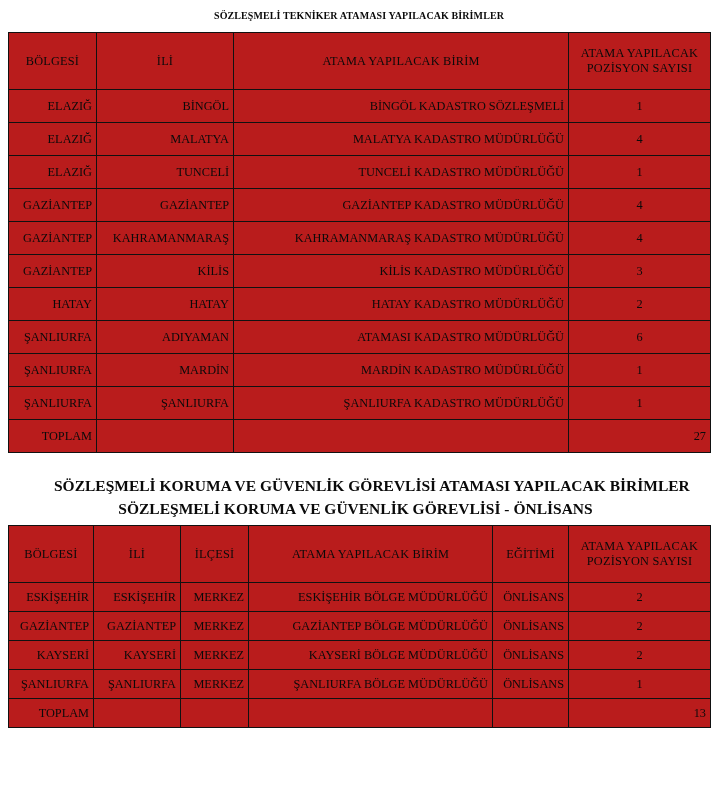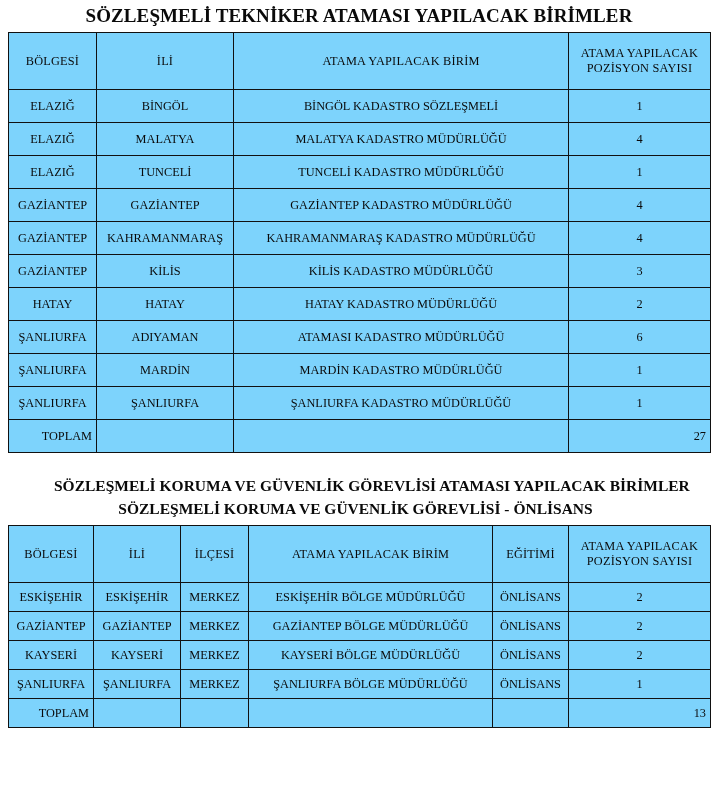--- a/index.html
+++ b/index.html
@@ -16,21 +16,21 @@
   }
   .page {
     position: relative;
     width: 718px;
     height: 786px;
     padding: 0;
   }
 
   
   .title-main {
-    font-size: 19px;
+    font-size: 10px;
     font-weight: bold;
     text-align: center;
     letter-spacing: 0.1px;
     margin: 6px 0 0 0;
     padding: 0 12px;
     line-height: 20px;
   }
   .title-block {
     font-size: 15.5px;
     font-weight: bold;
@@ -49,21 +49,21 @@
     padding: 0 8px;
     line-height: 20px;
   }
 
   
   table.doc-table {
     border-collapse: collapse;
     table-layout: fixed;
     margin: 0 18px 0 8px;
     width: 702px;
-    background: #7dd3fc;
+    background: #b91c1c;
     font-family: Liberation Serif, serif;
   }
   table.doc-table td,
   table.doc-table th {
     border: 1px solid #111111;
     font-weight: normal;
     font-size: 12.3px;
     padding: 2px 4px;
     vertical-align: middle;
     line-height: 15px;
@@ -71,21 +71,21 @@
   }
   table.doc-table thead td {
     text-align: center;
     height: 52px;
     font-size: 12.3px;
     letter-spacing: 0.2px;
   }
   .hdr-two-line {
     line-height: 22px;
   }
-  td.c-left { text-align: center; }
+  td.c-left { text-align: right; }
   td.num { text-align: center; }
   tr.total-row td { text-align: right; }
   tr.total-row td.blank { text-align: left; }
 
   
   table.t1 col.w1 { width: 88px; }
   table.t1 col.w2 { width: 137px; }
   table.t1 col.w3 { width: 335px; }
   table.t1 col.w4 { width: 142px; }
   table.t1 tbody td { height: 28px; }

